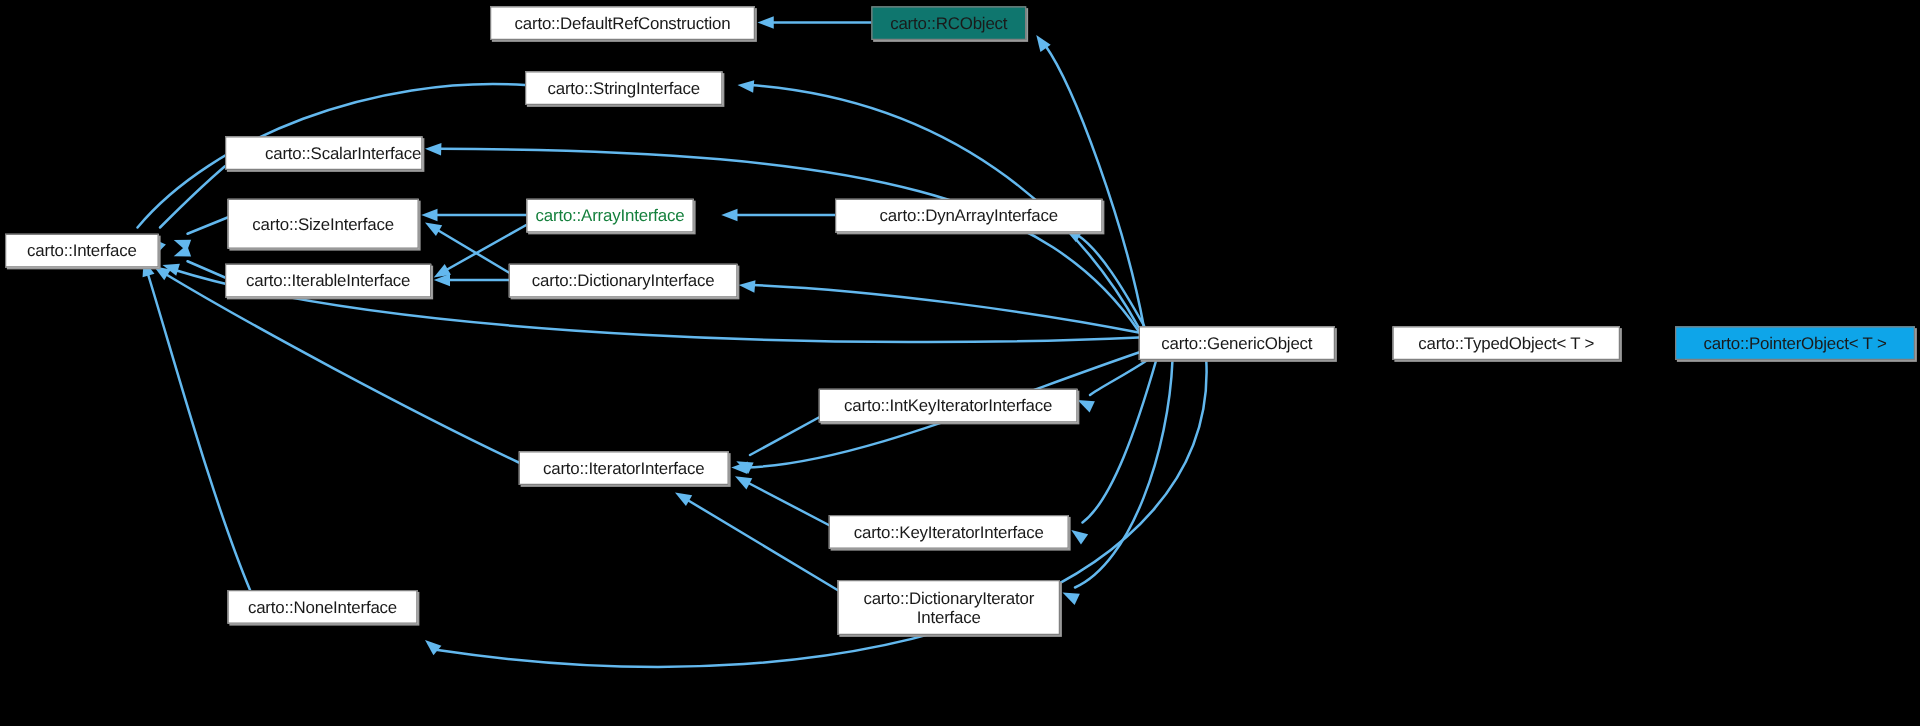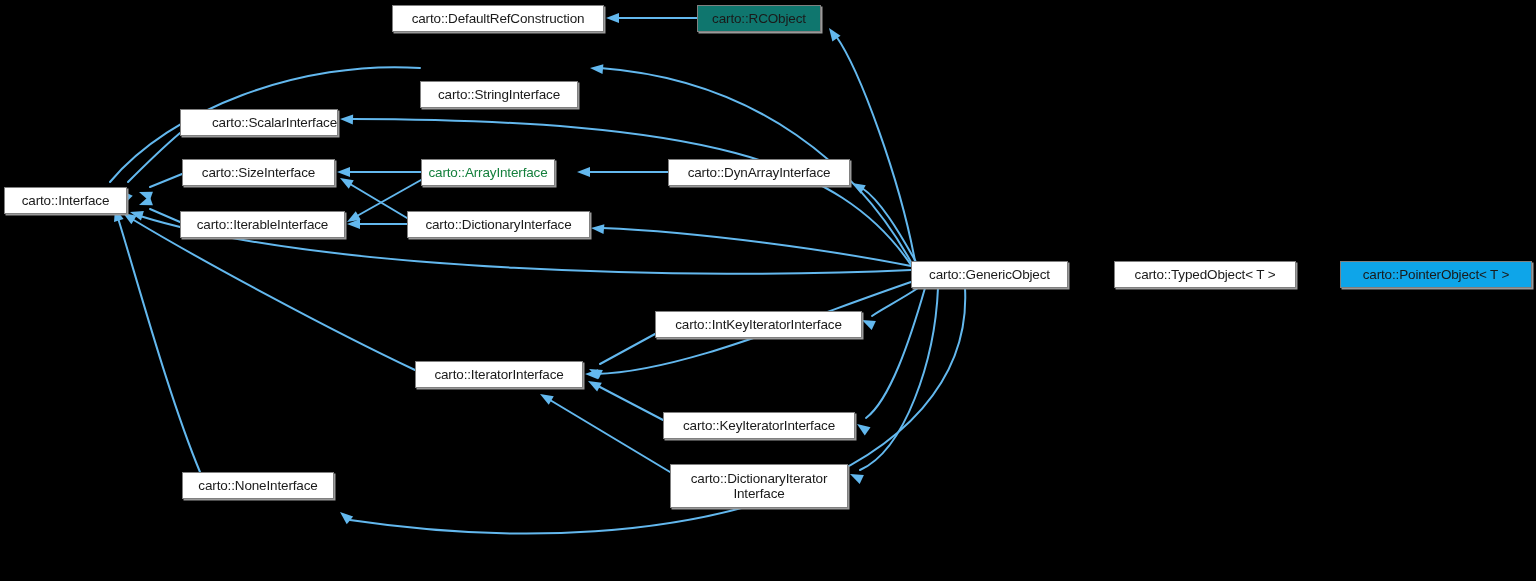--- a/index.html
+++ b/index.html
@@ -105,25 +105,25 @@
         <polygon points="0,0 13,5 13,-5" transform="translate(850,474) rotate(385)"></polygon>
         <polygon points="0,0 13,5 13,-5" transform="translate(540,394) rotate(390)"></polygon>
         <polygon points="0,0 13,5 13,-5" transform="translate(340,512) rotate(400)"></polygon>
       </g>
   </svg>
 
   <div id="nodes-layer">
       <div class="node" title="carto::Interface" style="left: 4px; top: 187px; width: 123px; height: 27px; border-color: rgb(128, 128, 128); color: rgb(26, 26, 26); background: rgb(255, 255, 255);"><span>carto::Interface</span></div>
       <div class="node" title="carto::DefaultRefConstruction" style="left: 392px; top: 5px; width: 212px; height: 27px; border-color: rgb(128, 128, 128); color: rgb(26, 26, 26); background: rgb(255, 255, 255);"><span>carto::DefaultRefConstruction</span></div>
       <div class="node" title="carto::RCObject" style="left: 697px; top: 5px; width: 124px; height: 27px; border-color: rgb(128, 128, 128); color: rgb(26, 26, 26); background: #0f766e;"><span>carto::RCObject</span></div>
-      <div class="node" title="carto::StringInterface" style="left: 420px; top: 57px; width: 158px; height: 27px; border-color: rgb(128, 128, 128); color: rgb(26, 26, 26); background: rgb(255, 255, 255); margin-top: 24px;"><span>carto::StringInterface</span></div>
+      <div class="node" title="carto::StringInterface" style="left: 420px; top: 57px; width: 158px; height: 27px; border-color: rgb(128, 128, 128); color: rgb(26, 26, 26); background: rgb(255, 255, 255);"><span>carto::StringInterface</span></div>
       <div class="node" title="carto::ScalarInterface" style="left: 180px; top: 109px; width: 158px; height: 27px; border-color: rgb(128, 128, 128); color: rgb(26, 26, 26); background: rgb(255, 255, 255); justify-content: flex-end;"><span>carto::ScalarInterface</span></div>
-      <div class="node" title="carto::SizeInterface" style="left: 182px; top: 159px; width: 153px; height: 27px; border-color: rgb(128, 128, 128); color: rgb(26, 26, 26); background: rgb(255, 255, 255);"><span>carto::SizeInterface</span></div>
+      <div class="node" title="carto::SizeInterface" style="left: 182px; top: 159px; width: 153px; height: 40px; border-color: rgb(128, 128, 128); color: rgb(26, 26, 26); background: rgb(255, 255, 255);"><span>carto::SizeInterface</span></div>
       <div class="node" title="carto::ArrayInterface" style="left: 421px; top: 159px; width: 134px; height: 27px; border-color: rgb(128, 128, 128); color: #15803d; background: rgb(255, 255, 255);"><span>carto::ArrayInterface</span></div>
-      <div class="node" title="carto::DynArrayInterface" style="left: 668px; top: 159px; width: 182px; height: 27px; border-color: rgb(128, 128, 128); color: rgb(26, 26, 26); background: rgb(255, 255, 255);"><span>carto::DynArrayInterface</span></div>
+      <div class="node" title="carto::DynArrayInterface" style="left: 668px; top: 159px; width: 214px; height: 27px; border-color: rgb(128, 128, 128); color: rgb(26, 26, 26); background: rgb(255, 255, 255);"><span>carto::DynArrayInterface</span></div>
       <div class="node" title="carto::IterableInterface" style="left: 180px; top: 211px; width: 165px; height: 27px; border-color: rgb(128, 128, 128); color: rgb(26, 26, 26); background: rgb(255, 255, 255);"><span>carto::IterableInterface</span></div>
       <div class="node" title="carto::DictionaryInterface" style="left: 407px; top: 211px; width: 183px; height: 27px; border-color: rgb(128, 128, 128); color: rgb(26, 26, 26); background: rgb(255, 255, 255);"><span>carto::DictionaryInterface</span></div>
       <div class="node" title="carto::GenericObject" style="left: 911px; top: 261px; width: 157px; height: 27px; border-color: rgb(128, 128, 128); color: rgb(26, 26, 26); background: rgb(255, 255, 255);"><span>carto::GenericObject</span></div>
       <div class="node" title="carto::TypedObject&lt; T &gt;" style="left: 1114px; top: 261px; width: 182px; height: 27px; border-color: rgb(128, 128, 128); color: rgb(26, 26, 26); background: rgb(255, 255, 255);"><span>carto::TypedObject&lt; T &gt;</span></div>
       <div class="node highlighted" title="carto::PointerObject&lt; T &gt;" style="left: 1340px; top: 261px; width: 192px; height: 27px; border-color: rgb(128, 128, 128); color: rgb(26, 26, 26); background: #0ea5e9;"><span>carto::PointerObject&lt; T &gt;</span></div>
       <div class="node" title="carto::IntKeyIteratorInterface" style="left: 655px; top: 311px; width: 207px; height: 27px; border-color: rgb(128, 128, 128); color: rgb(26, 26, 26); background: rgb(255, 255, 255);"><span>carto::IntKeyIteratorInterface</span></div>
       <div class="node" title="carto::IteratorInterface" style="left: 415px; top: 361px; width: 168px; height: 27px; border-color: rgb(128, 128, 128); color: rgb(26, 26, 26); background: rgb(255, 255, 255);"><span>carto::IteratorInterface</span></div>
       <div class="node" title="carto::KeyIteratorInterface" style="left: 663px; top: 412px; width: 192px; height: 27px; border-color: rgb(128, 128, 128); color: rgb(26, 26, 26); background: rgb(255, 255, 255); text-align: center;"><span>carto::KeyIteratorInterface</span></div>
       <div class="node" title="carto::DictionaryIteratorInterface" style="left: 670px; top: 464px; width: 178px; height: 44px; border-color: rgb(128, 128, 128); color: rgb(26, 26, 26); background: rgb(255, 255, 255);"><span>carto::DictionaryIterator
 Interface</span></div>

